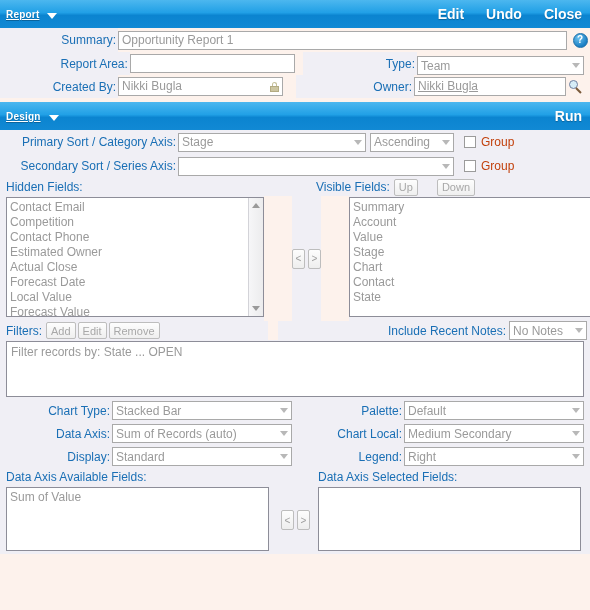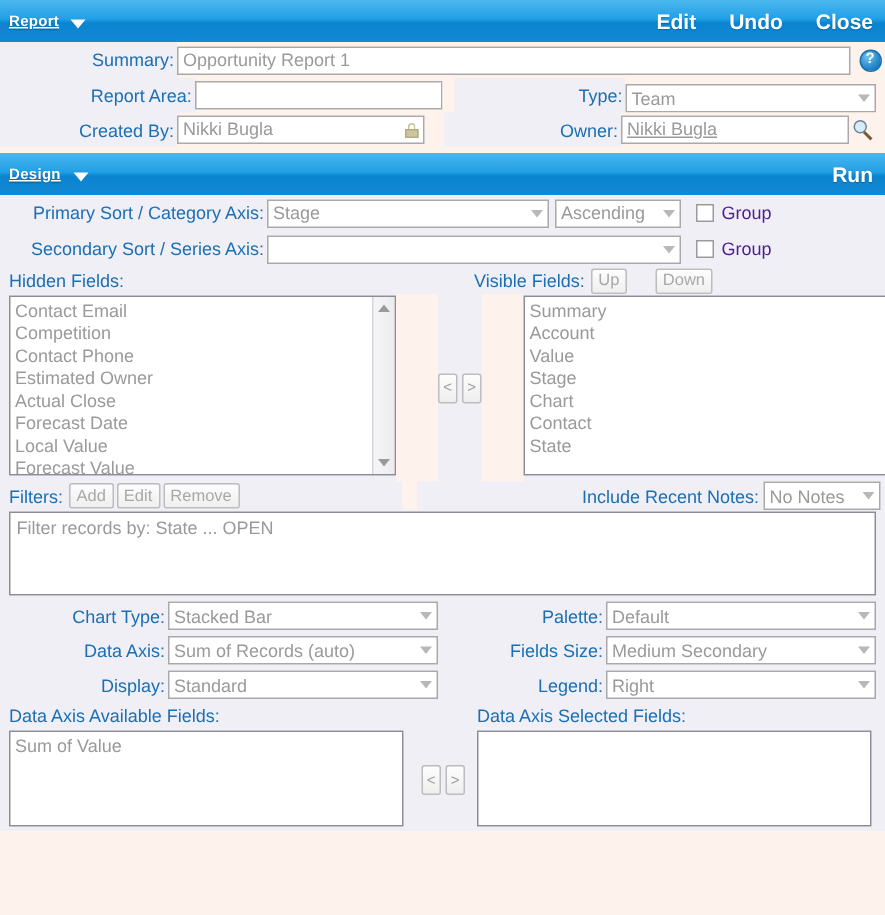--- a/index.html
+++ b/index.html
@@ -144,21 +144,21 @@
   }
 
   .chk {
     width: 12px; height: 12px;
     border: 1px solid #9b9b9b;
     background: #fff;
     box-sizing: border-box;
     margin-right: 5px;
     flex: 0 0 auto;
   }
-  .chk-lbl { color: #4c1d95; font-size: 12px; }
+  .chk-lbl { color: #c2410c; font-size: 12px; }
 
   
   .listbox {
     box-sizing: border-box;
     border: 1px solid #8d8d98;
     background: #ffffff;
     overflow: hidden;
     position: relative;
   }
   .listbox .items {
@@ -503,21 +503,21 @@
     <div class="cellpad" style="width:112px;">
       <span class="lbl">Data Axis:</span>
     </div>
     <div class="cellpad" style="width:186px;justify-content:flex-start;">
       <div class="sel" style="width:180px;">
         <span>Sum of Records (auto)</span>
         <span class="arr"></span>
       </div>
     </div>
     <div class="cellpad" style="width:106px;">
-      <span class="lbl">Fields Size:</span>
+      <span class="lbl">Chart Local:</span>
     </div>
     <div class="cellpad" style="flex:1;justify-content:flex-start;">
       <div class="sel" style="width:180px;">
         <span>Medium Secondary</span>
         <span class="arr"></span>
       </div>
     </div>
   </div>
 
   <div class="row">

